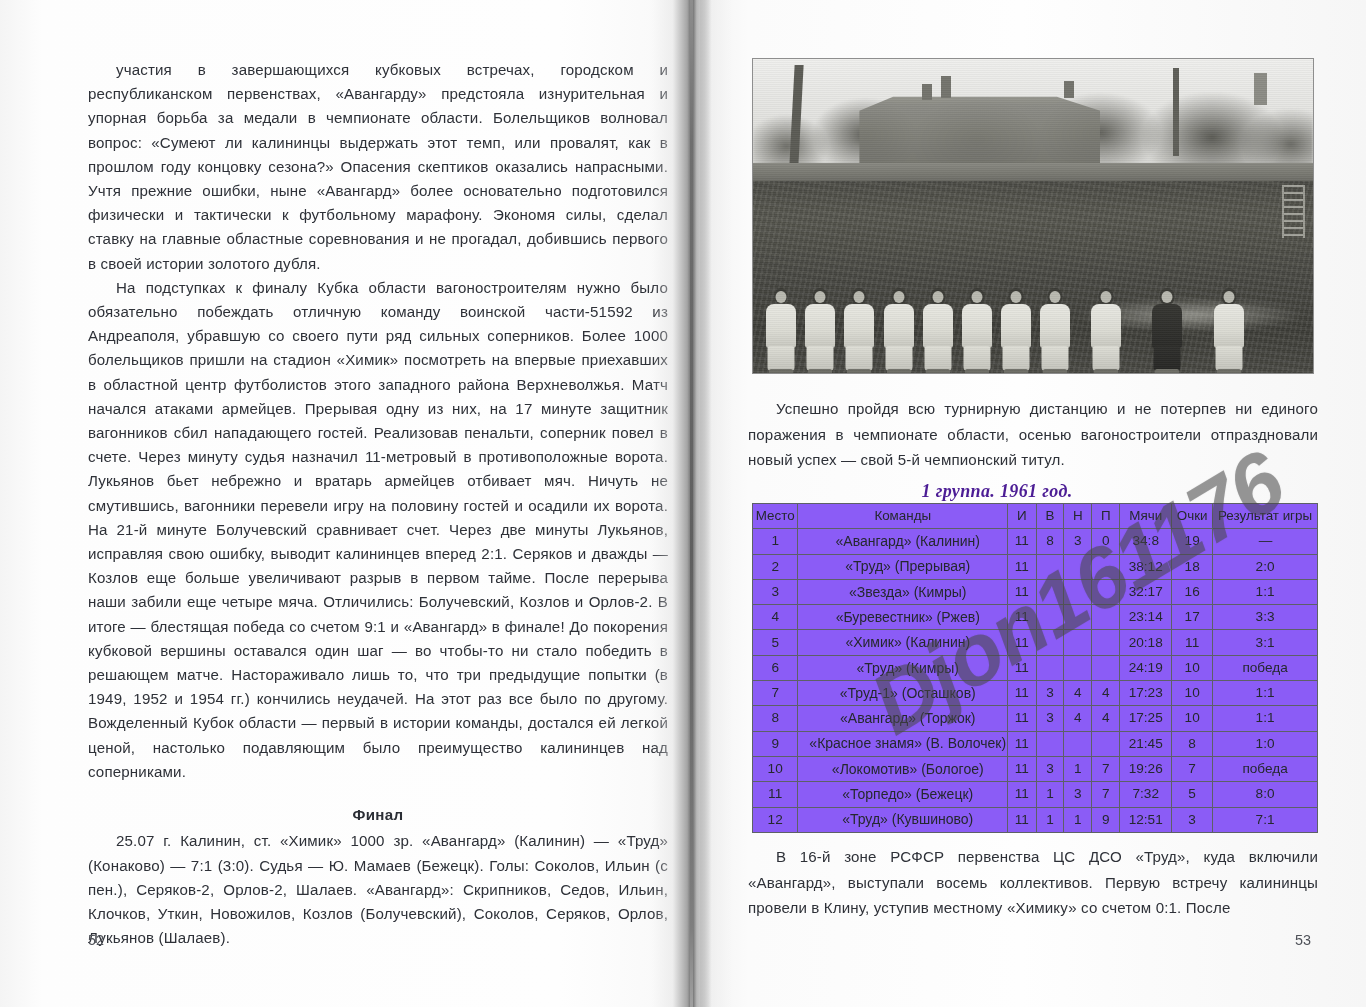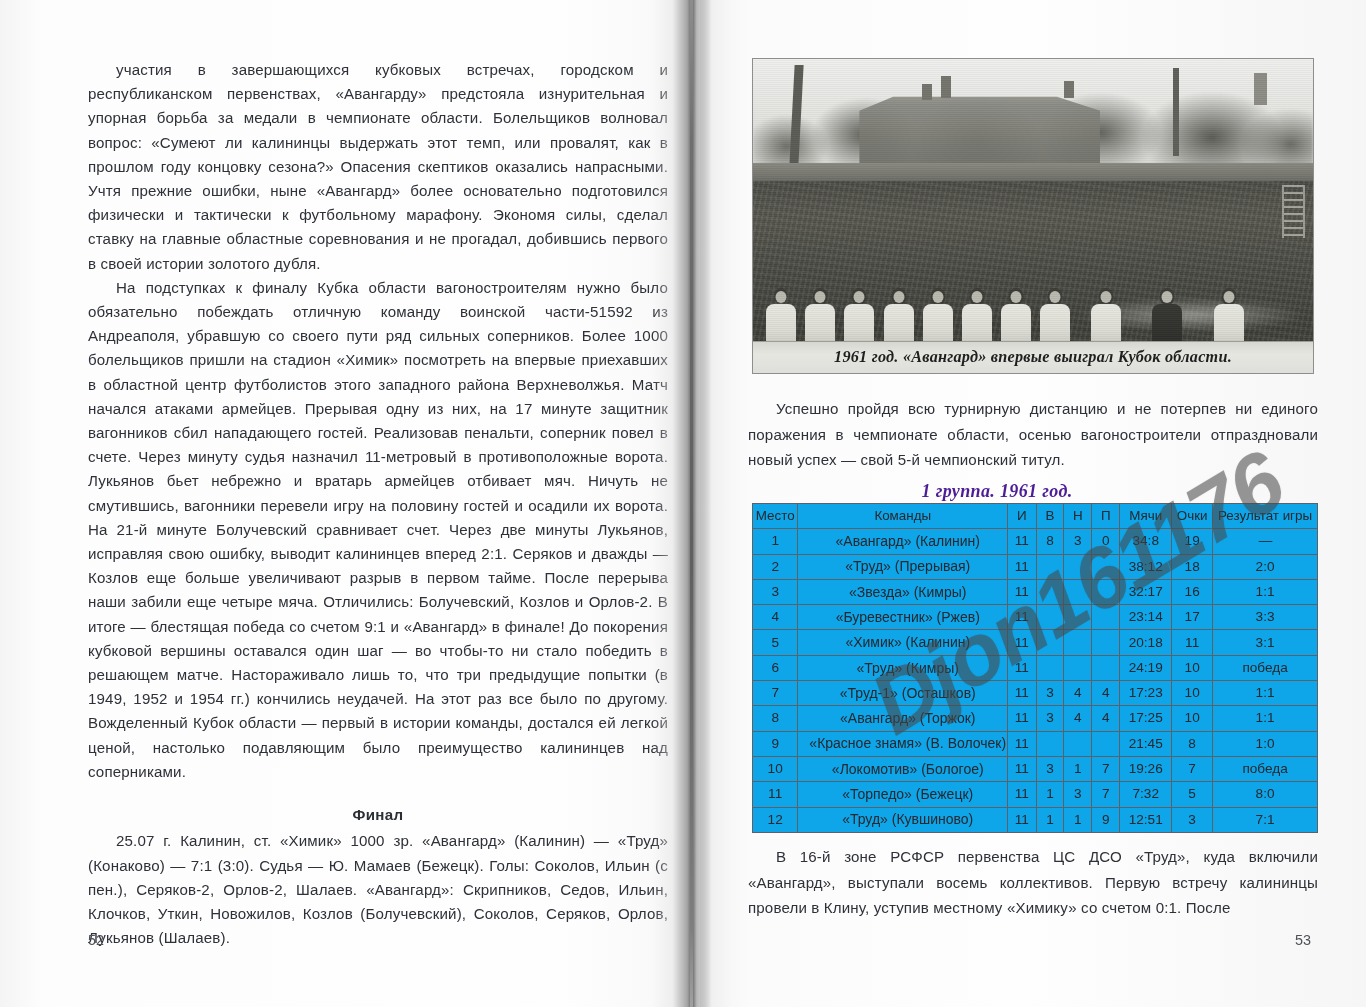--- a/index.html
+++ b/index.html
@@ -260,21 +260,21 @@
     color: #4c1d95;
     letter-spacing: .02em;
   }
   table.standings {
     position: absolute;
     left: 752px; top: 503px;
     width: 566px;
     border-collapse: collapse;
     font-size: 13.6px;
     color: #25282e;
-    background: #0ea5e9;
+    background: #8b5cf6;
   }
   table.standings th, table.standings td {
     border: 1px solid #5d6066;
     padding: 0;
     height: 25.3px;
     text-align: center;
     vertical-align: middle;
     font-weight: normal;
     line-height: 1.05;
   }
@@ -416,23 +416,20 @@
           <span class="head"></span>
           <span class="face"></span>
           <span class="torso"></span>
           <span class="shorts"></span>
           <span class="legs"></span>
         </div>
 
       <div class="ph-ladder"></div>
       <div class="photo-grain"></div>
     </div>
-    <div class="photo-caption-band">
-      <span class="photo-caption">1961 год. «Авангард» впервые выиграл Кубок области.</span>
-    </div>
   </div>
 
   <div class="body-col" id="right-text-top">
     <p class="ind">Успешно пройдя всю турнирную дистанцию и не потерпев ни единого поражения в чемпионате области, осенью вагоностроители отпраздновали новый успех — свой 5-й чемпионский титул.</p>
   </div>
 
   <div class="tbl-title">1 группа. 1961 год.</div>
 
   <table class="standings">
     <thead>

